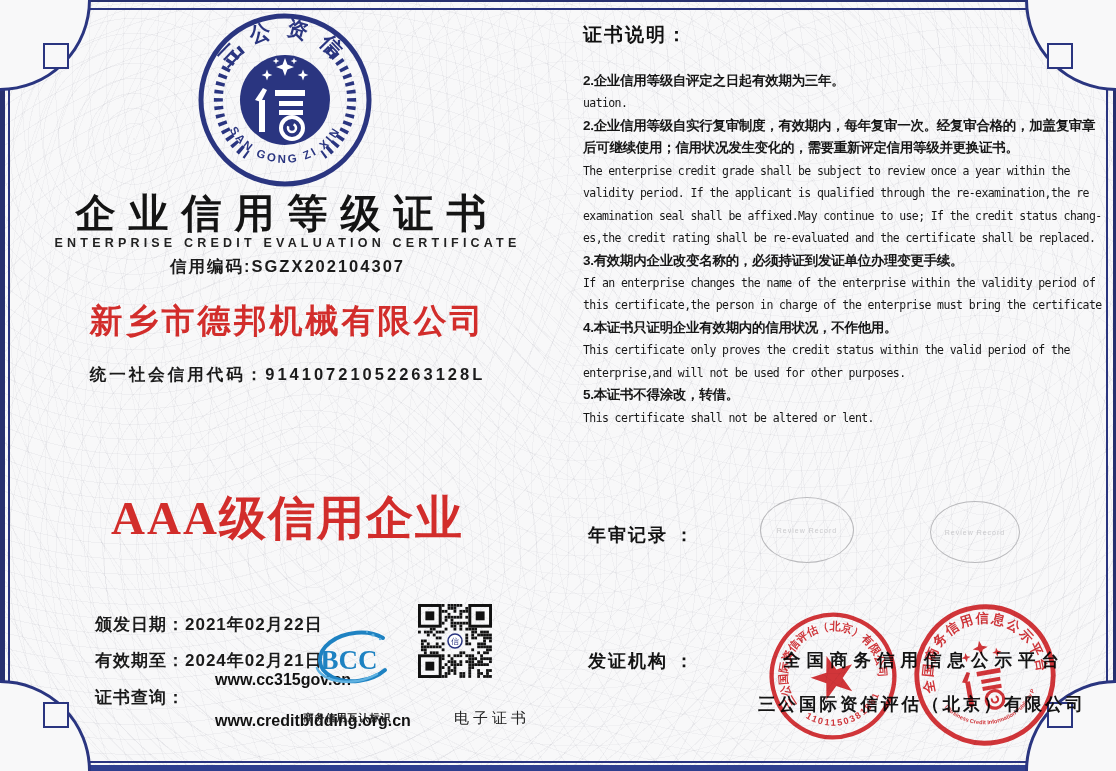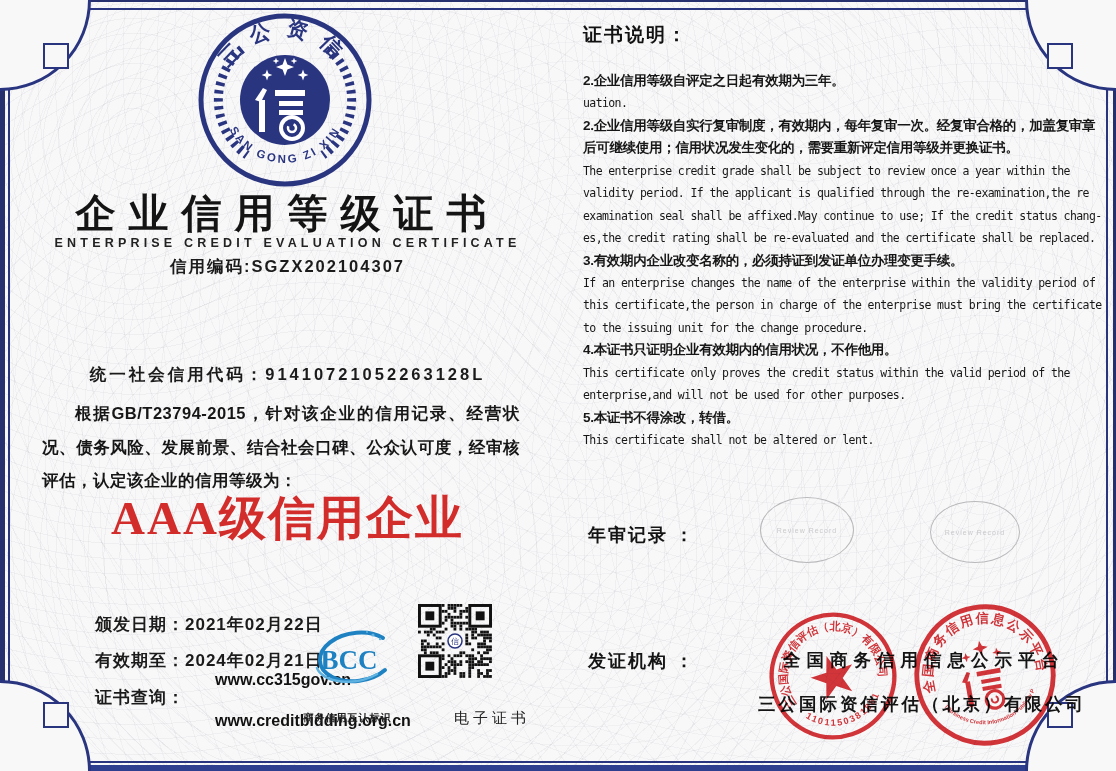--- a/index.html
+++ b/index.html
@@ -109,24 +109,24 @@
       <circle cx="7" cy="14" r="11" fill="none" stroke="#fff" stroke-width="4"></circle>
       <circle cx="7" cy="14" r="4" fill="none" stroke="#fff" stroke-width="2.5" stroke-dasharray="14 6"></circle>
     </g>
   </svg>
 
   <div class="abs ctrL title-en">ENTERPRISE CREDIT EVALUATION CERTIFICATE</div>
   <div class="abs ctrL title-cn">企业信用等级证书</div>
   <div class="abs ctrL code-line">
     <span>信用编码:</span><span>SGZX202104307</span>
   </div>
+  <div class="abs ctrL company">新乡市德邦机械有限公司</div>
   <div class="abs ctrL uscc">
     <span>统一社会信用代码：</span><span>91410721052263128L</span>
   </div>
-  <div class="abs statement">根据GB/T23794-2015，针对该企业的信用记录、经营状况、债务风险、发展前景、结合社会口碑、公众认可度，经审核评估，认定该企业的信用等级为：</div>
   <div class="abs ctrL rating">AAA级信用企业</div>
 
   <div class="abs kv" style="left:95px;top:613px">
     <span>颁发日期：</span><span>2021年02月22日</span>
   </div>
   <div class="abs kv" style="left:95px;top:649px">
     <span>有效期至：</span><span>2024年02月21日</span>
   </div>
   <div class="abs kv" style="left:95px;top:686px">证书查询：</div>
   <div class="abs url" style="left:215px;top:671px">www.cc315gov.cn</div>
@@ -348,21 +348,20 @@
       <div class="ln en">uation.</div>
       <div class="ln cn">2.企业信用等级自实行复审制度，有效期内，每年复审一次。经复审合格的，加盖复审章</div>
       <div class="ln cn">后可继续使用；信用状况发生变化的，需要重新评定信用等级并更换证书。</div>
       <div class="ln en">The enterprise credit grade shall be subject to review once a year within the</div>
       <div class="ln en">validity period. If the applicant is qualified through the re-examination,the re</div>
       <div class="ln en">examination seal shall be affixed.May continue to use; If the credit status chang-</div>
       <div class="ln en">es,the credit rating shall be re-evaluated and the certificate shall be replaced.</div>
       <div class="ln cn">3.有效期内企业改变名称的，必须持证到发证单位办理变更手续。</div>
       <div class="ln en">If an enterprise changes the name of the enterprise within the validity period of</div>
       <div class="ln en">this certificate,the person in charge of the enterprise must bring the certificate</div>
-      <div class="ln en">to the issuing unit for the change procedure.</div>
       <div class="ln cn">4.本证书只证明企业有效期内的信用状况，不作他用。</div>
       <div class="ln en">This certificate only proves the credit status within the valid period of the</div>
       <div class="ln en">enterprise,and will not be used for other purposes.</div>
       <div class="ln cn">5.本证书不得涂改，转借。</div>
       <div class="ln en">This certificate shall not be altered or lent.</div>
     </div>
 
   <div class="abs r-label" style="left:588px;top:523px">年审记录 ：</div>
   <div class="oval" style="left:760px;top:497px;width:92px;height:64px">
     <span>Review Record</span>

